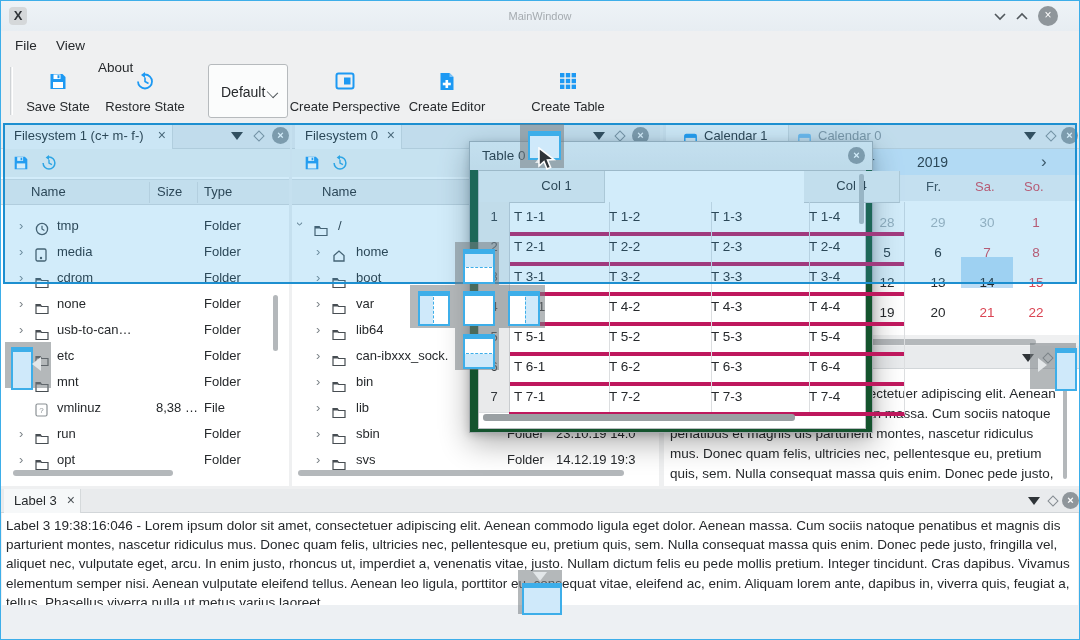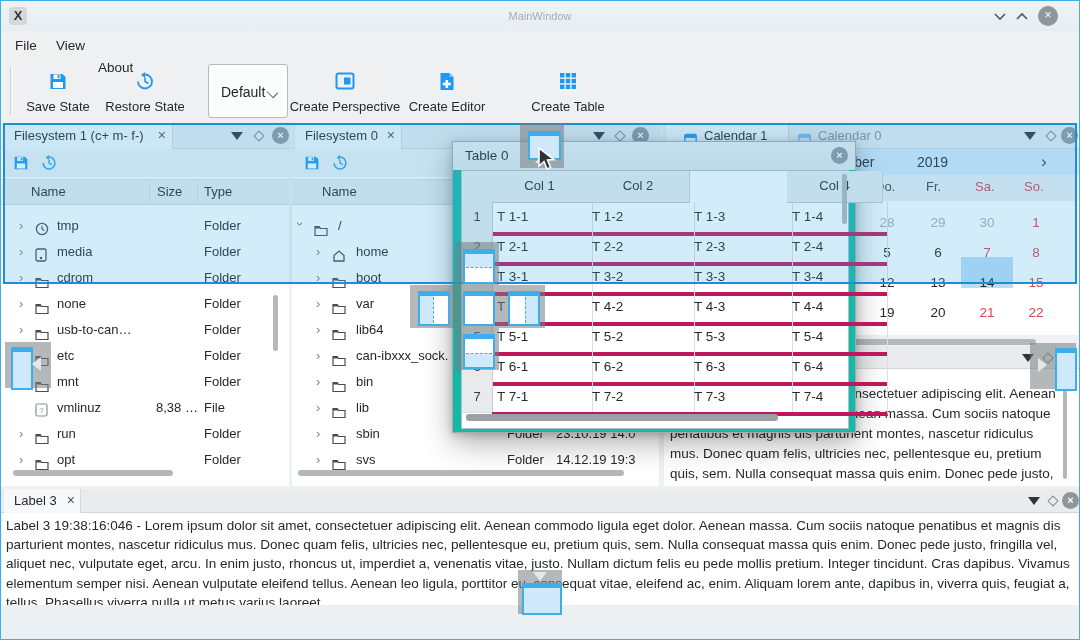--- a/index.html
+++ b/index.html
@@ -40,21 +40,21 @@
   .chev{position:absolute;color:#7b8287;font-size:13px;}
   .ticon{position:absolute;top:6px;}
   .scrollthumb{background:#b4b8bb;border-radius:3px;}
   .white{background:#fff;}
   
   .calnav{background:#d6e8f8;font-size:14px;}
   .calwd{font-size:13px;color:#3c4247;}
   .calday{position:absolute;width:50px;height:30px;line-height:30px;text-align:center;font-size:13.5px;}
   .c-muted{color:#a9b0b5;} .c-red{color:#da4453;}
   
-  .floatwin{left:451px;top:140px;width:404px;height:292px;background:#14b8a6;border:1px solid #a6abaf;
+  .floatwin{left:468px;top:140px;width:404px;height:292px;background:#14532d;border:1px solid #a6abaf;
             box-shadow:0 10px 28px rgba(0,0,0,.32),0 2px 8px rgba(0,0,0,.18);z-index:50;}
   .t0cell{position:absolute;border-right:1px solid #dcdee0;border-bottom:4px solid #be185d;font-size:13.5px;line-height:29px;padding-left:5px;}
   .t0num{position:absolute;background:#e9eaeb;border-right:1px solid #c9cccf;border-bottom:1px solid #dcdee0;text-align:center;font-size:13px;line-height:29px;color:#33383c;}
   .t0h{position:absolute;background:#ebedee;border-right:1px solid #cdd0d2;border-bottom:1px solid #c3c6c9;text-align:center;font-size:13px;line-height:30px;}
   
   .preview{left:2px;top:122px;width:1074px;height:161px;background:rgba(61,174,233,.23);
            border:2px solid #1d8fd0;z-index:60;}
   .plate{background:rgba(119,125,130,.55);z-index:70;}
   .dicon{position:absolute;border:2px solid #3daee9;border-top:5px solid #3daee9;background:#fff;z-index:71;}
   .dfill{position:absolute;background:#cfe9fa;}
@@ -489,21 +489,20 @@
   <div class="abs floatwin">
     <div class="abs" style="left:0;top:0;width:402px;height:28px;background:linear-gradient(#eceff1,#e5e8ea);">
       <span class="abs txt" style="left:12px;top:0;line-height:28px;font-size:13.5px;">Table 0</span>
       <div class="abs cbtn" style="left:378px;top:5px;">×</div>
     </div>
 
     <div class="abs white" style="left:8px;top:28px;width:388px;height:259px;border:1px solid #b9bdc0;">
 
       <div class="t0h" style="left:0;top:0;width:30px;height:31px;"></div>
       <div class="t0h" style="left:30px;top:0;width:95px;height:31px;">Col 1</div>
-      <div class="t0h" style="left:125px;top:0;width:102px;height:31px;">Col 2</div>
       <div class="t0h" style="left:325px;top:0;width:95px;height:31px;">Col 4</div>
 
       <div class="t0num" style="left:0;top:31px;width:30px;height:30px;">1</div>
       <div class="t0cell" style="left:30px;top:31px;width:95px;height:30px;">T 1-1</div>
       <div class="t0cell" style="left:125px;top:31px;width:102px;height:30px;">T 1-2</div>
       <div class="t0cell" style="left:227px;top:31px;width:98px;height:30px;">T 1-3</div>
       <div class="t0cell" style="left:325px;top:31px;width:95px;height:30px;">T 1-4</div>
       <div class="t0num" style="left:0;top:61px;width:30px;height:30px;">2</div>
       <div class="t0cell" style="left:30px;top:61px;width:95px;height:30px;">T 2-1</div>
       <div class="t0cell" style="left:125px;top:61px;width:102px;height:30px;">T 2-2</div>

